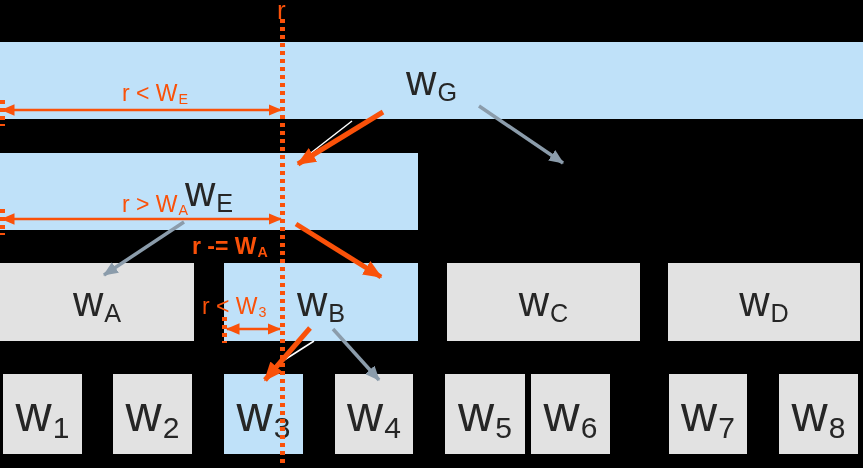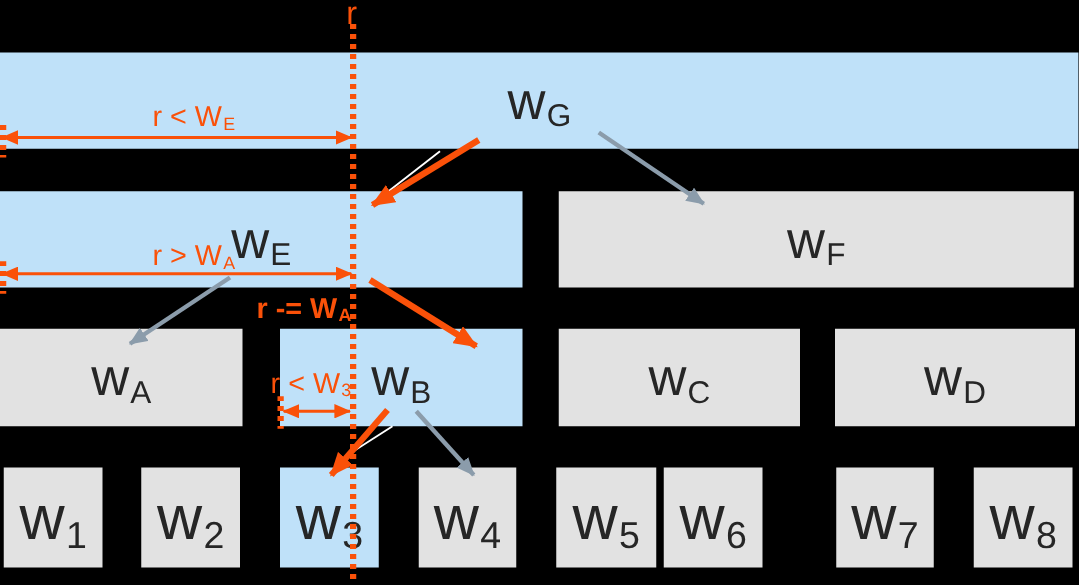--- a/index.html
+++ b/index.html
@@ -25,21 +25,21 @@
   .node.inactive{background:var(--inactive-fill);}
   .nlabel{font-size:42px;line-height:1;white-space:nowrap;}
   .nlabel .sub{font-size:0.6em;position:relative;top:0.24em;margin-left:1px;}
   .row4 .nlabel{font-size:50px;}
   .ann{
     position:absolute;color:var(--accent);font-size:23px;line-height:1;
     white-space:nowrap;
   }
   .ann .sub{font-size:0.62em;position:relative;top:0.24em;margin-left:1px;}
   .ann.center{text-align:center;}
-  .ann.right{text-align:right;}
+  .ann.right{text-align:left;}
   .ann.bold{font-weight:700;}
   .pointer-label{
     position:absolute;color:var(--accent);font-size:26px;line-height:1;font-weight:400;
   }
   .dotv{
     position:absolute;width:5px;
     background-image:repeating-linear-gradient(to bottom,var(--accent) 0 4px,transparent 4px 8px);
   }
   svg.overlay{position:absolute;left:0;top:0;pointer-events:none;}
   .measure{stroke:var(--accent);stroke-width:2.5;}
@@ -51,23 +51,20 @@
 <body>
 
 <div class="stage">
 
   <div class="node active" style="left:0;top:153px;width:418px;height:77px">
     <span class="nlabel"><span>w</span><span class="sub">E</span></span>
   </div>
 
   <div class="node active" style="left:0;top:42px;width:863px;height:77px">
     <span class="nlabel"><span>w</span><span class="sub">G</span></span>
-  </div>
-  <div class="node inactive" style="left:447px;top:153px;width:412px;height:77px">
-    <span class="nlabel"><span>w</span><span class="sub">F</span></span>
   </div>
 
   <div class="node inactive" style="left:0;top:263px;width:194px;height:78px">
     <span class="nlabel"><span>w</span><span class="sub">A</span></span>
   </div>
   <div class="node active" style="left:224px;top:263px;width:194px;height:78px">
     <span class="nlabel"><span>w</span><span class="sub">B</span></span>
   </div>
   <div class="node inactive" style="left:447px;top:263px;width:193px;height:78px">
     <span class="nlabel"><span>w</span><span class="sub">C</span></span>

